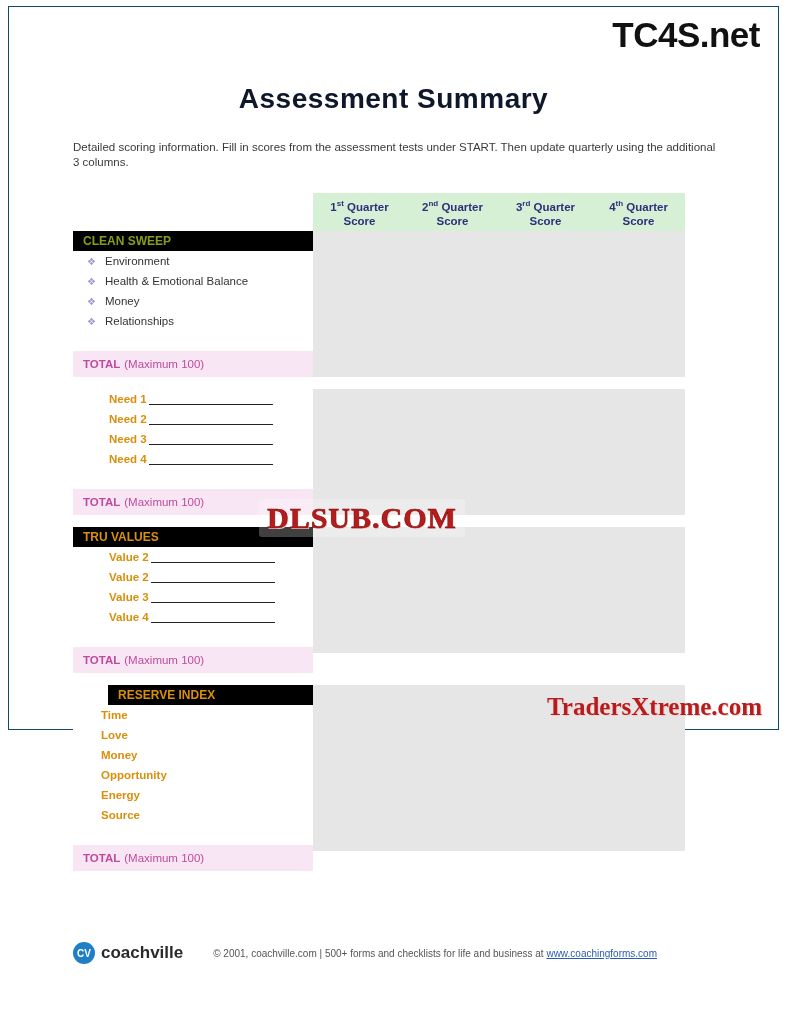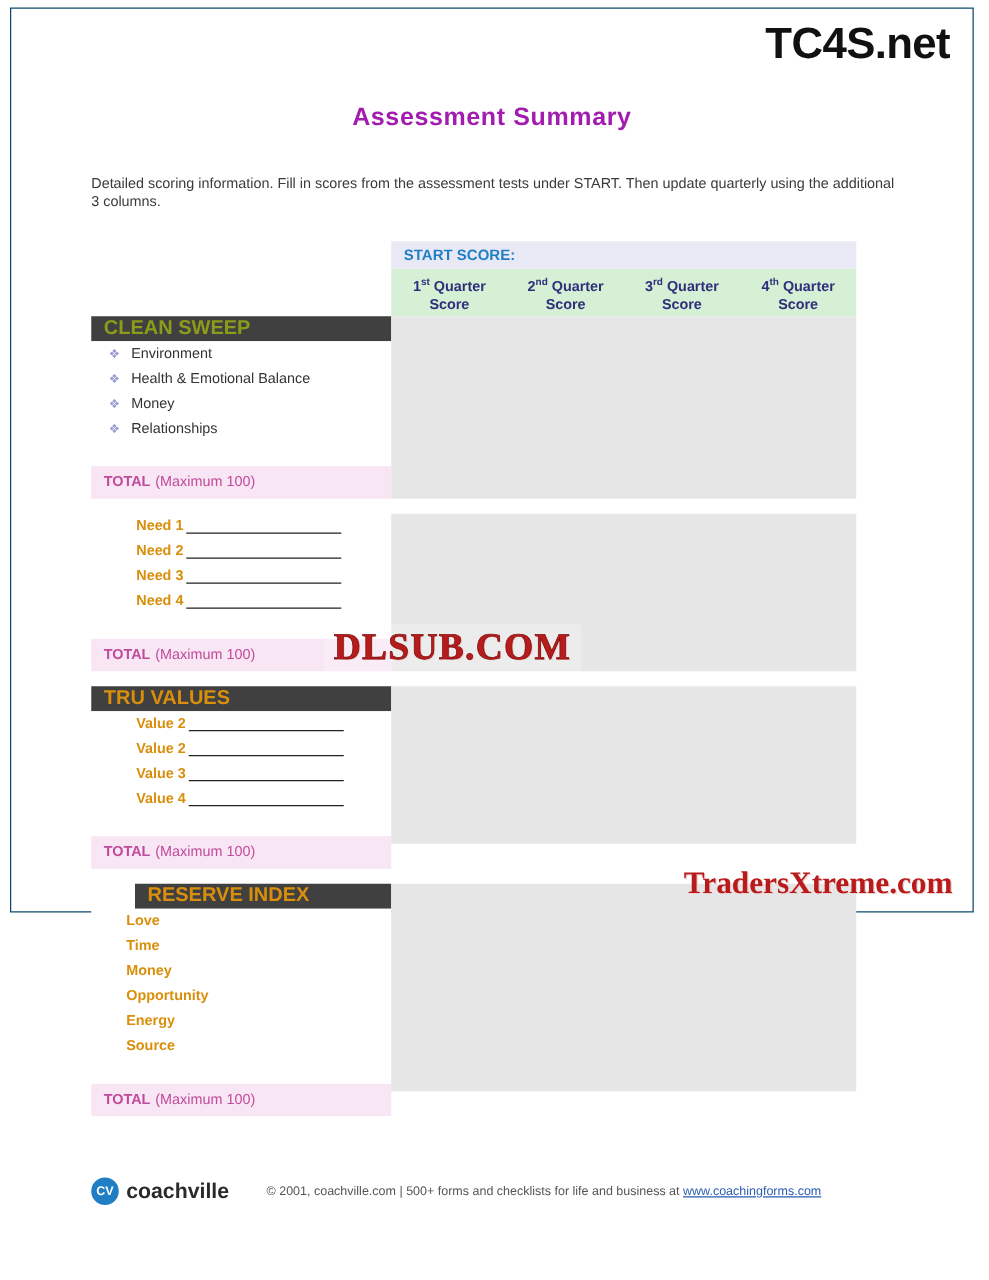--- a/index.html
+++ b/index.html
@@ -36,22 +36,22 @@
     letter-spacing: -0.5px;
   }
   .title {
     position: absolute;
     left: 0;
     right: 0;
     top: 76px;
     text-align: center;
     font-family: "Liberation Sans", sans-serif;
     font-weight: bold;
-    font-size: 20px;
-    color: #a21caf;
+    font-size: 28px;
+    color: #0f172a;
     letter-spacing: 0.5px;
   }
   .intro {
     position: absolute;
     left: 64px;
     top: 133px;
     width: 650px;
     font-size: 11.5px;
     color: #3a3a3a;
     line-height: 15px;
@@ -107,26 +107,26 @@
   }
   .hdr-q sup { font-size: 8px; }
   .hdr-blank-left {
     width: 240px;
     flex: 0 0 240px;
     background: #ffffff;
   }
 
   
   .sect-title {
-    background: #404040;
+    background: #000000;
     height: 20px;
     display: flex;
     align-items: center;
     padding-left: 10px;
-    font-size: 16px;
+    font-size: 12px;
     font-weight: bold;
     color: #d98f0b;
     box-sizing: border-box;
   }
   .sect-title.green { color: #8a9c1a; }
 
   
   .items {
     background: #ffffff;
   }
@@ -272,26 +272,20 @@
 
   <div class="brand-top">TC4S.net</div>
 
   <div class="title">Assessment Summary</div>
 
   <div class="intro">Detailed scoring information.  Fill in scores from the assessment tests under START.  Then update quarterly using the additional 3 columns.</div>
 
   <div class="sheet">
 
     <div class="row">
-      <div class="col-label"></div>
-      <div class="col-scores">
-        <div class="hdr-start" style="flex:1 1 100%;">START SCORE:</div>
-      </div>
-    </div>
-    <div class="row">
       <div class="col-label hdr-blank-left"></div>
       <div class="col-scores hdr-quarters">
         <div class="hdr-q">
           <span>1</span><sup>st</sup>
           <span>Quarter</span><br>
           <span>Score</span>
         </div>
         <div class="hdr-q">
           <span>2</span><sup>nd</sup>
           <span>Quarter</span><br>
@@ -496,24 +490,24 @@
       </div>
     </div>
 
     <div class="gap"></div>
 
     <div class="row">
       <div class="col-label">
         <div class="sect-title" style="color: rgb(217, 143, 11); margin-left: 35px;">RESERVE INDEX</div>
         <div class="items">
           <div class="item item-plain">
+              <span>Time</span>
+            </div>
+          <div class="item item-plain">
               <span>Love</span>
-            </div>
-          <div class="item item-plain">
-              <span>Time</span>
             </div>
           <div class="item item-plain">
               <span>Money</span>
             </div>
           <div class="item item-plain">
               <span>Opportunity</span>
             </div>
           <div class="item item-plain">
               <span>Energy</span>
             </div>

